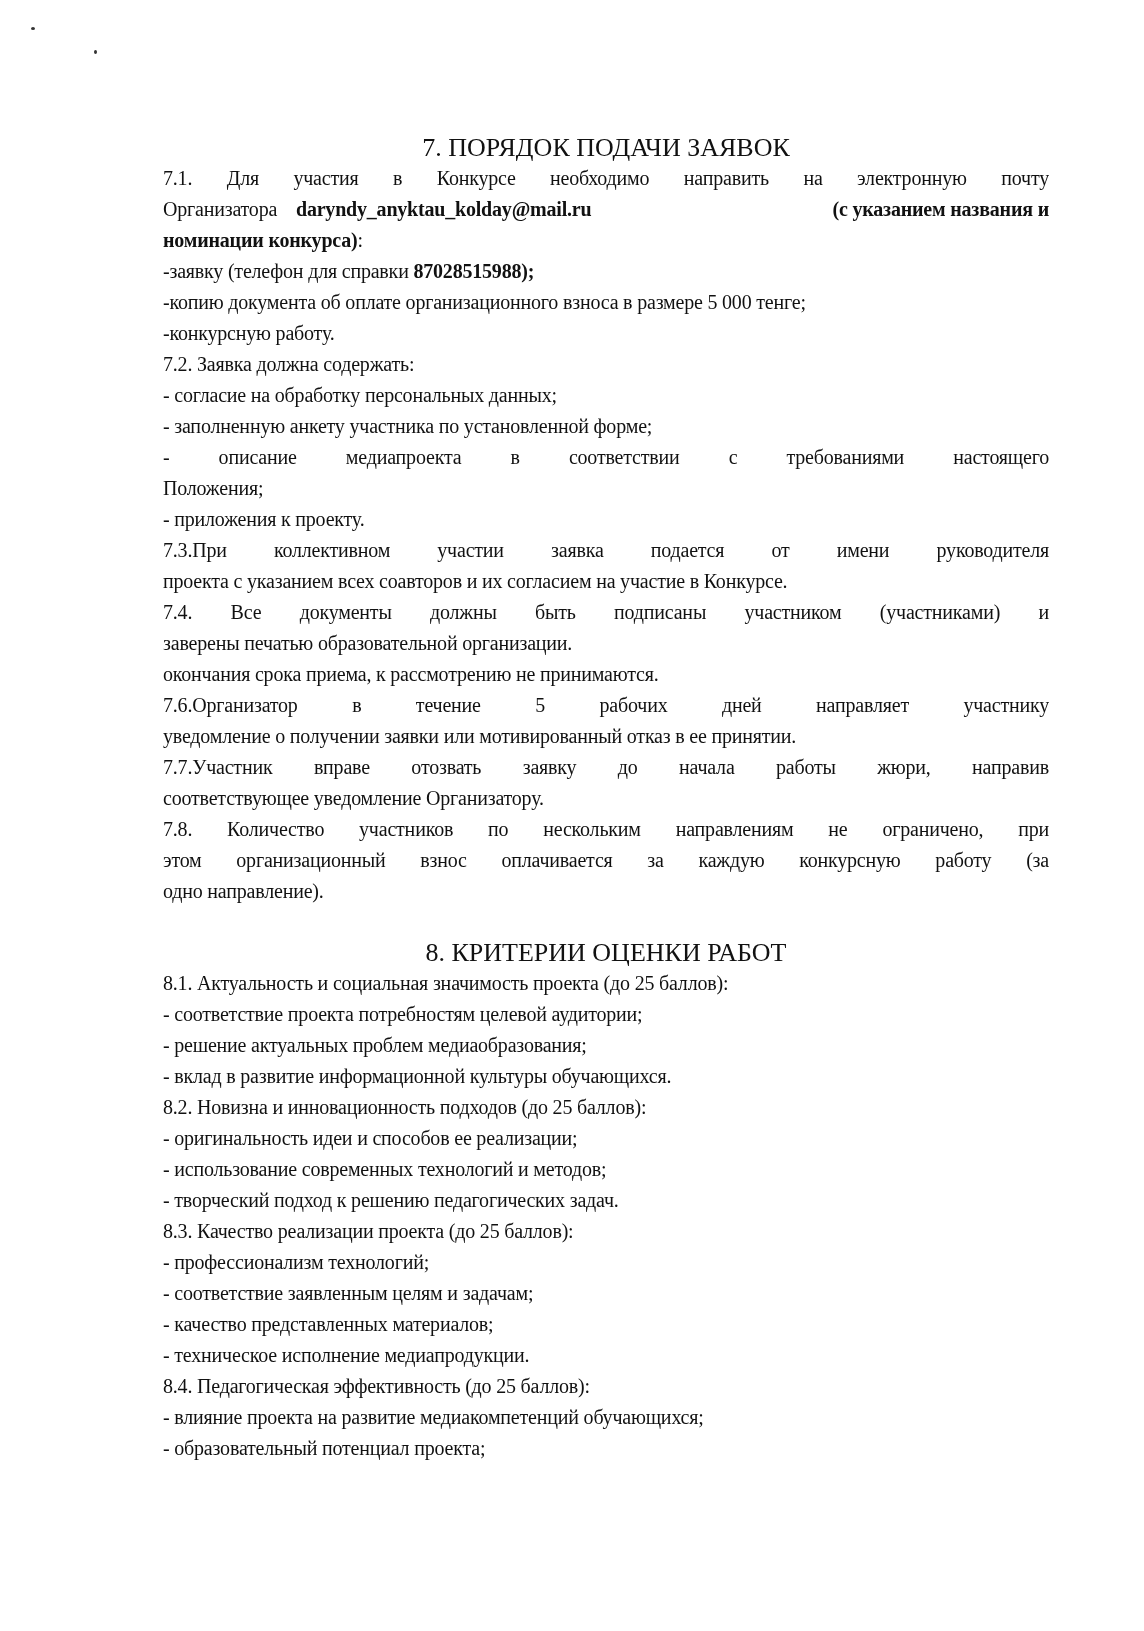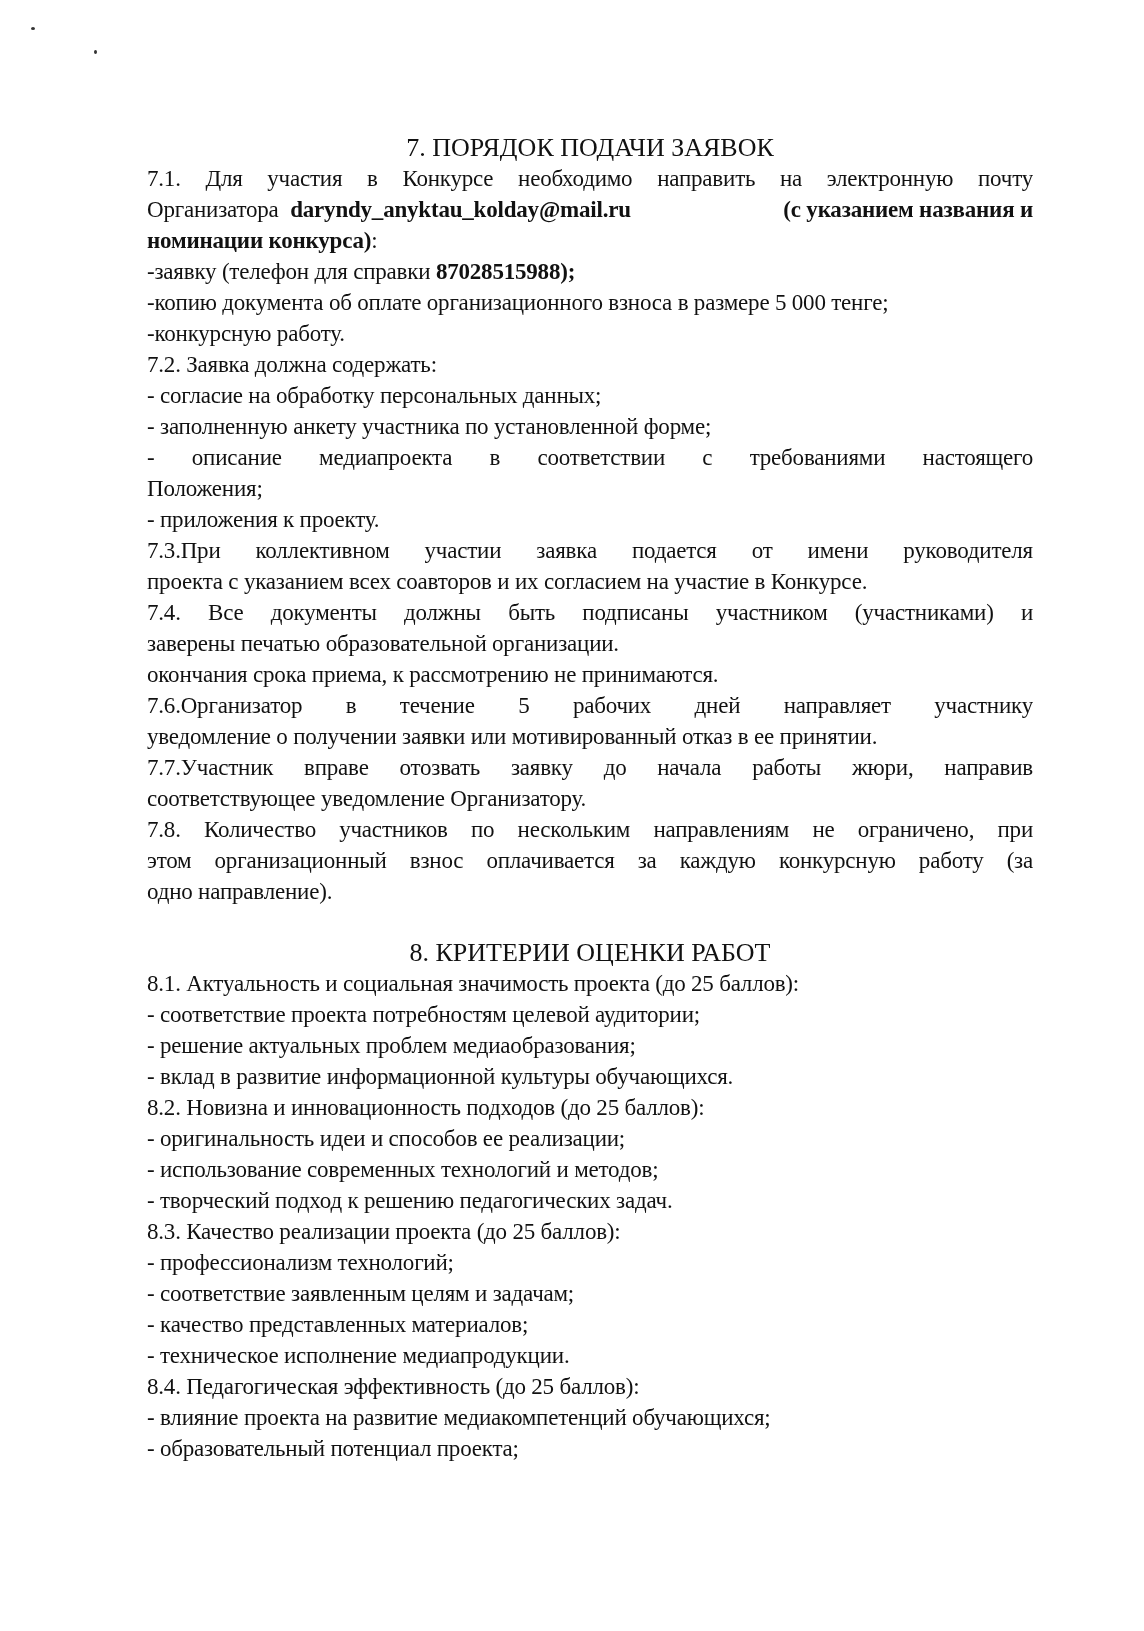--- a/index.html
+++ b/index.html
@@ -15,26 +15,26 @@
     font-family: "Liberation Serif", serif;
     color: #111111;
   }
   .speck {
     position: absolute;
     background: #333;
     border-radius: 50%;
   }
   .page {
     position: absolute;
-    left: 147px;
+    left: 163px;
     top: 132px;
     width: 886px;
   }
   .line {
-    font-size: 23px;
+    font-size: 20px;
     line-height: 31px;
     height: 31px;
     white-space: nowrap;
     transform-origin: left center;
     letter-spacing: -0.2px;
   }
   .justify {
     text-align: justify;
     text-align-last: justify;
     white-space: normal;
@@ -59,21 +59,21 @@
 
 <div class="page">
 
   <div class="section">
     <div class="heading">
       <span>7.  ПОРЯДОК ПОДАЧИ ЗАЯВОК</span>
     </div>
 
     <div class="line justify">7.1. Для участия в Конкурсе необходимо направить на электронную почту</div>
     <div class="line" style="display:flex;justify-content:space-between;">
-      <span><span>Организатора </span><span class="b" style="margin-left:6px;">daryndy_anyktau_kolday@mail.ru</span></span>
+      <span><span>Организатора </span><span class="b" style="margin-left:14px;">daryndy_anyktau_kolday@mail.ru</span></span>
       <span class="b"> (с указанием названия  и</span>
     </div>
     <div class="line">
       <span class="b">номинации конкурса)</span><span>:</span>
     </div>
 
     <div class="line">
       <span>-заявку (телефон для справки </span><span class="b">87028515988);</span>
     </div>
     <div class="line">-копию документа об оплате организационного взноса в размере 5 000 тенге;</div>

